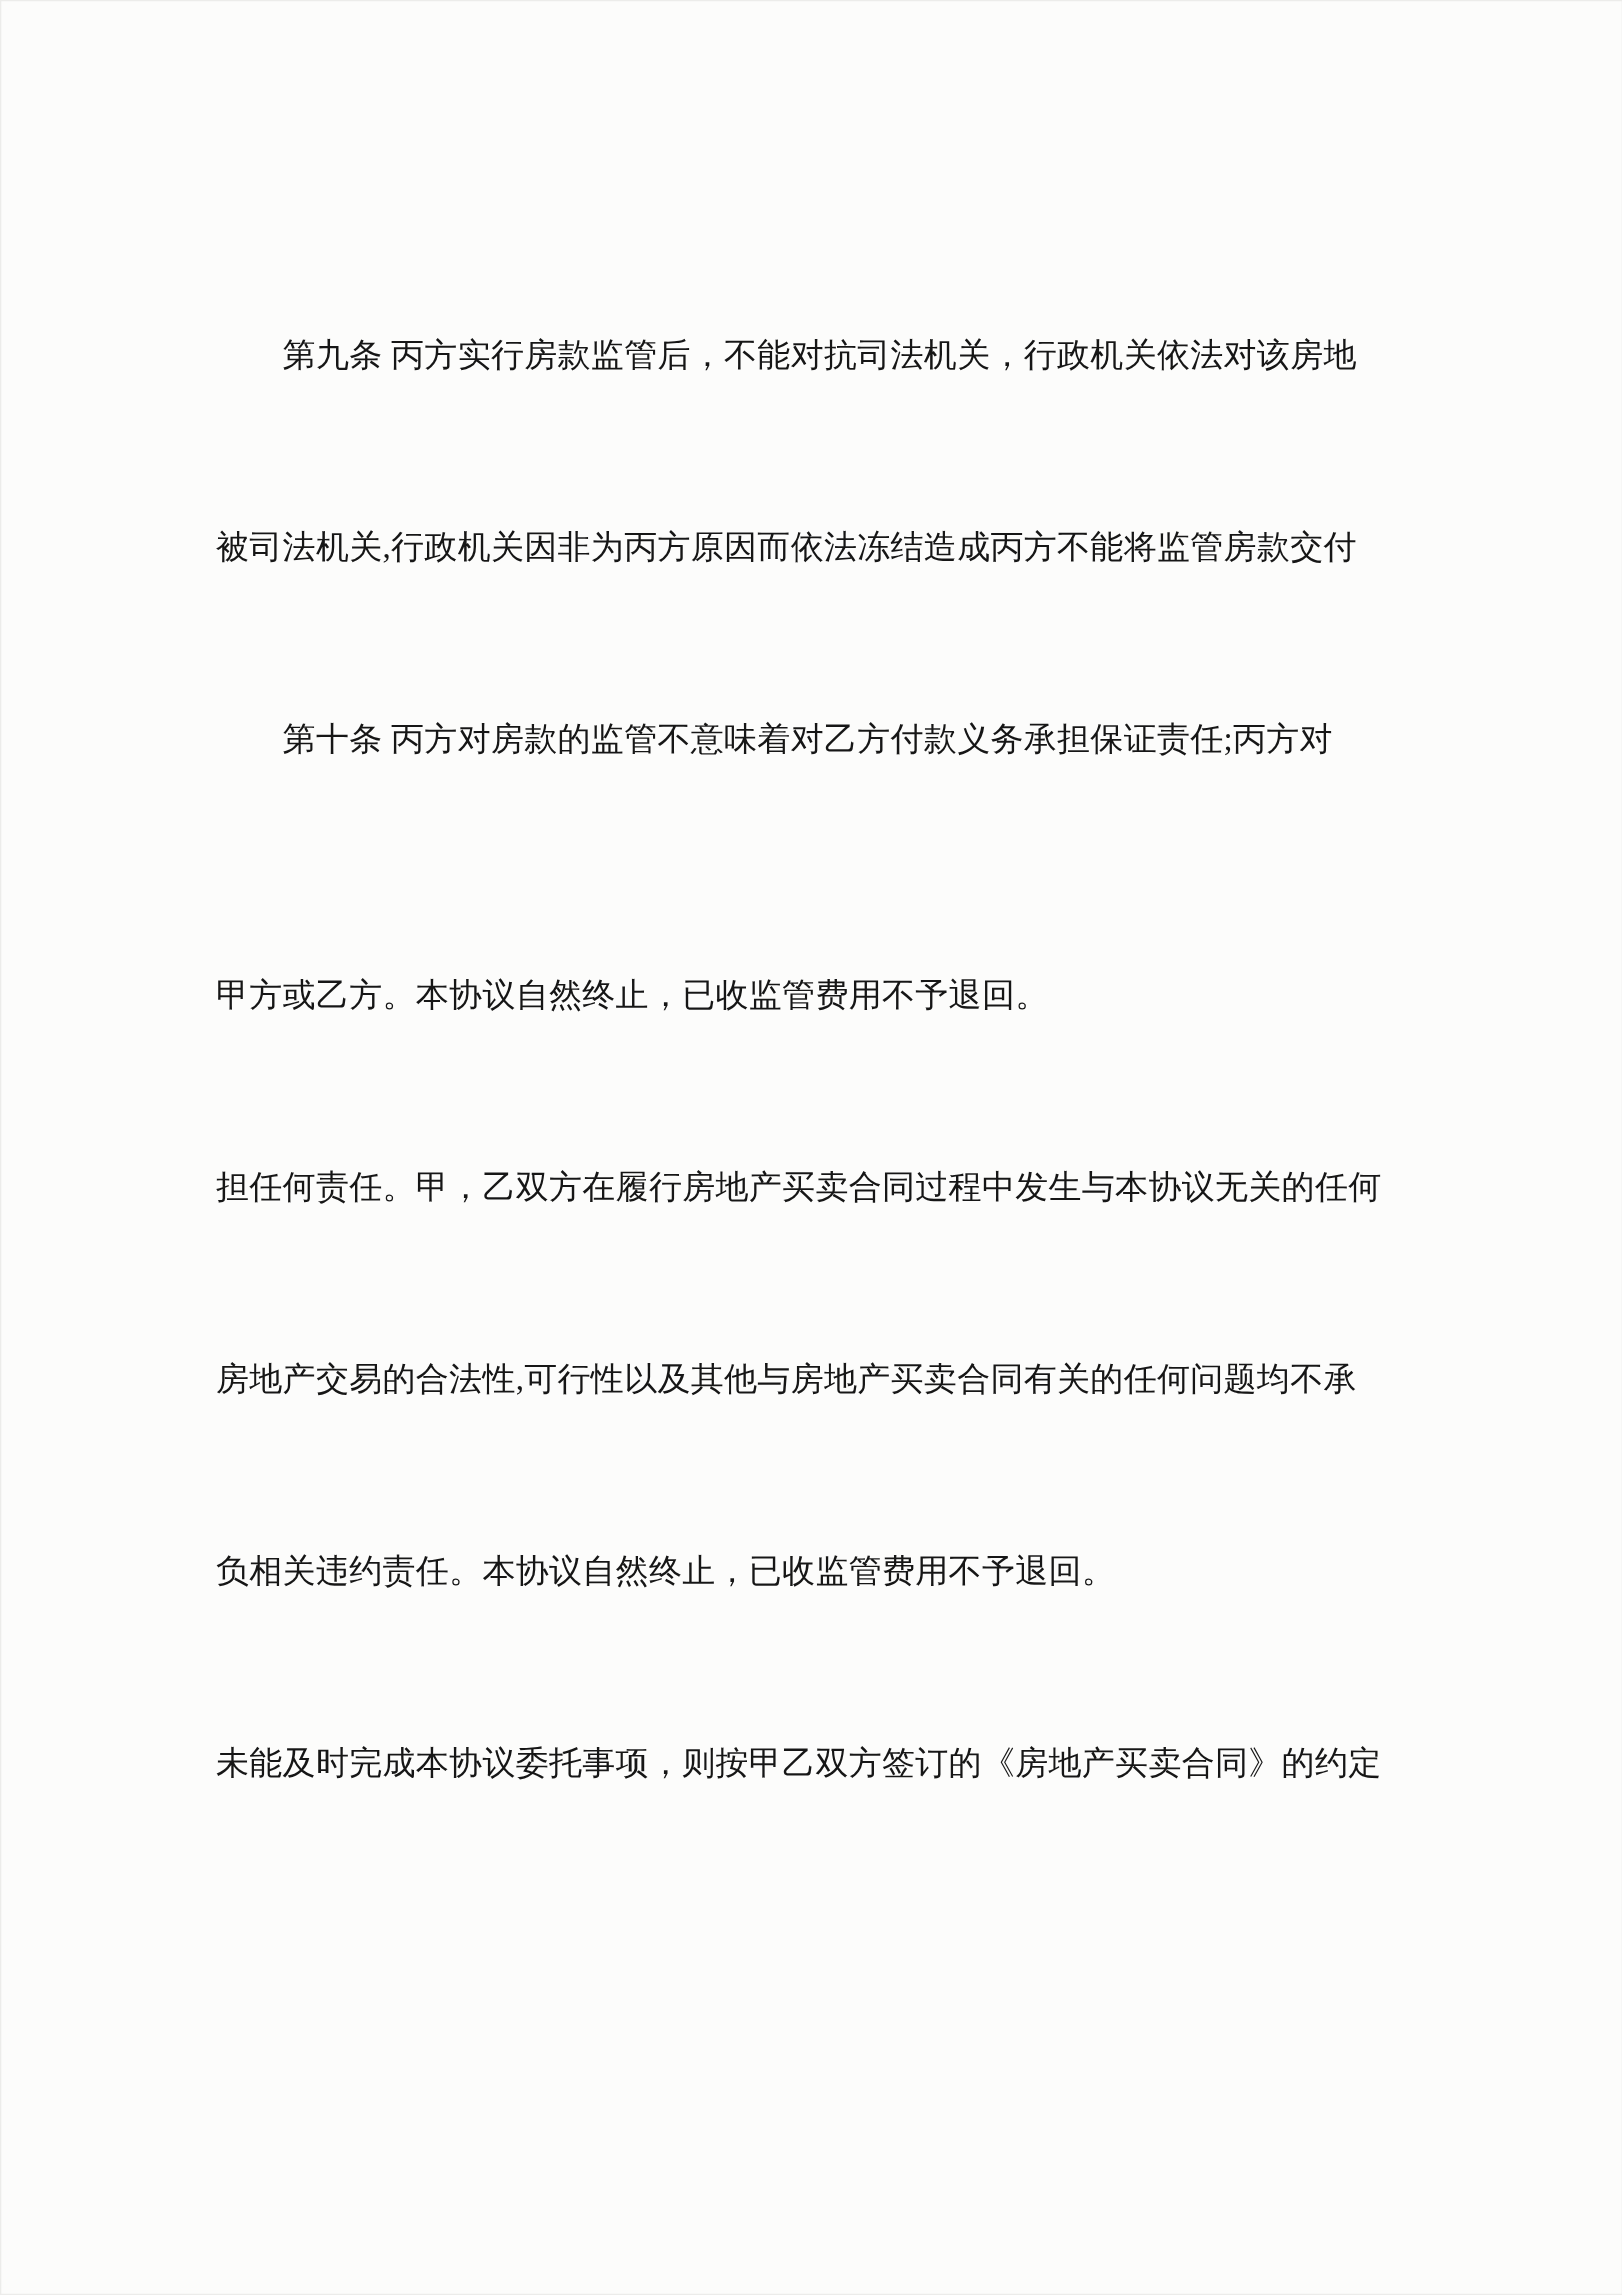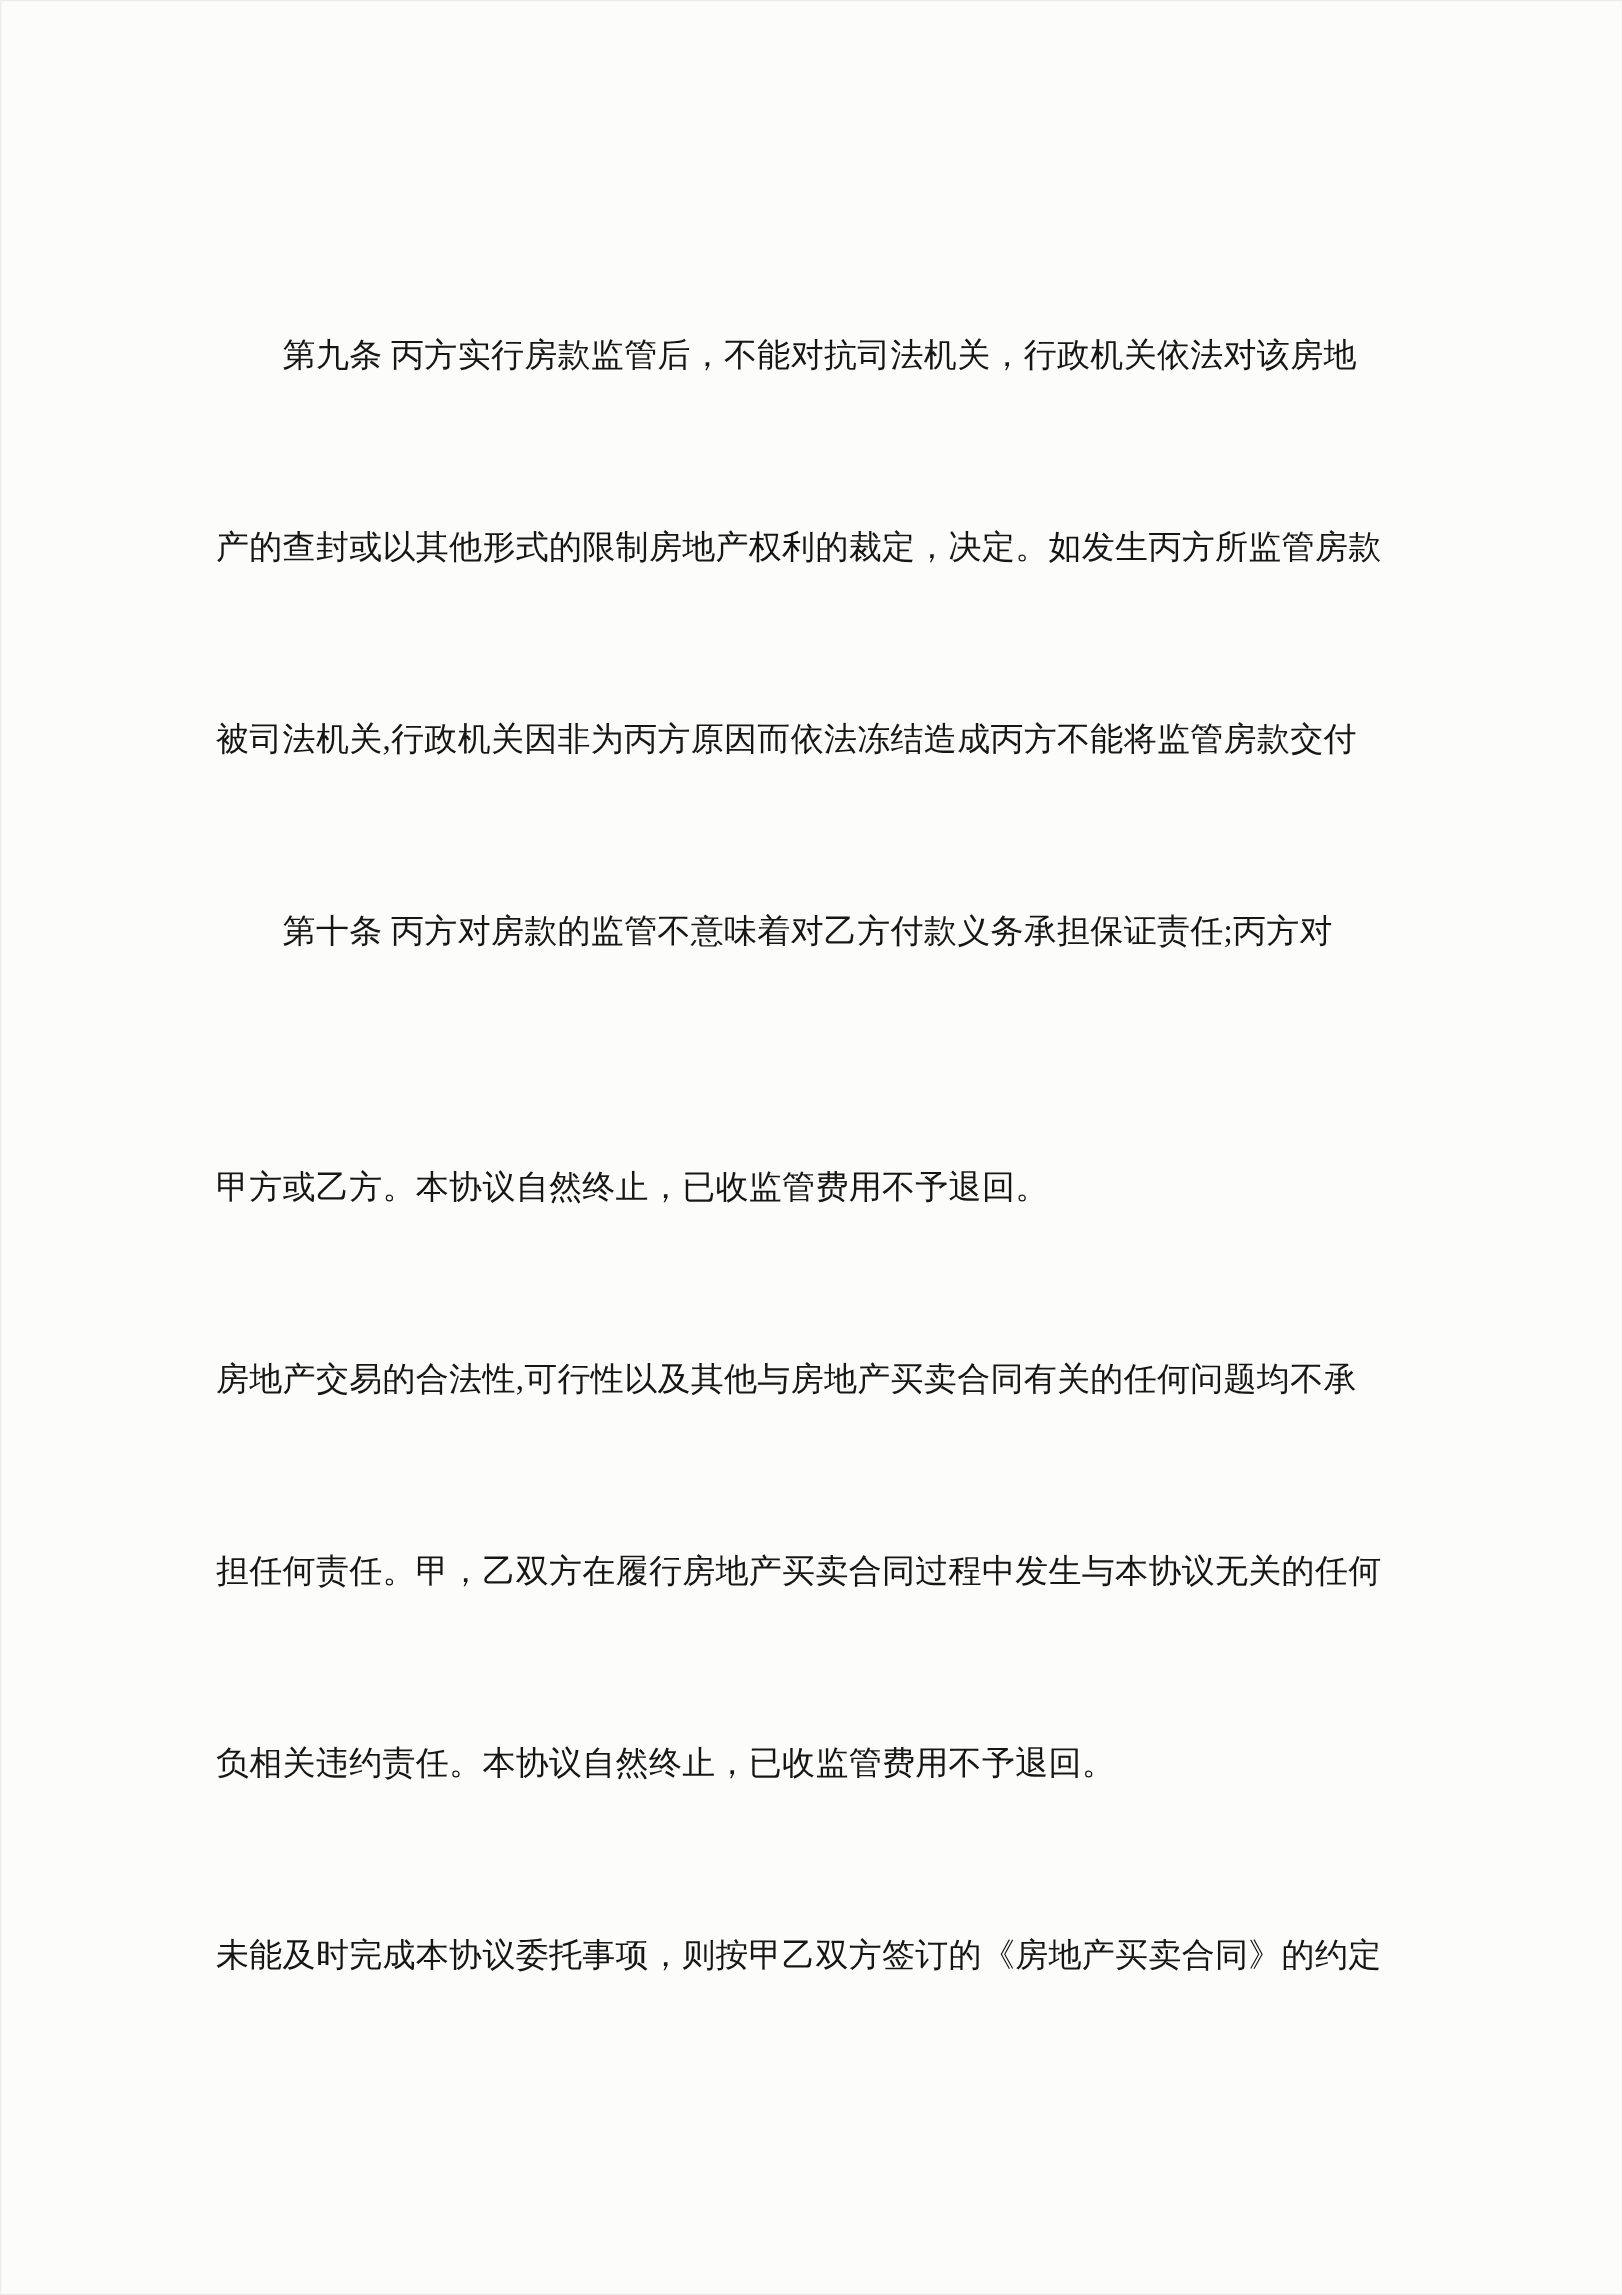--- a/index.html
+++ b/index.html
@@ -35,27 +35,26 @@
   .doc-line {
     height: 64px;
   }
 </style>
 </head>
 <body>
 
 <div class="page" style="background: rgb(252, 252, 251); color: rgb(22, 22, 22);">
   <div class="textblock">
     <div class="doc-line">　　第九条 丙方实行房款监管后，不能对抗司法机关，行政机关依法对该房地</div>
-    <div class="doc-line">产的查封或以其他形式的限制房地产权利的裁定，决定。如发生丙方所监管房款</div>
     <div class="doc-line">被司法机关,行政机关因非为丙方原因而依法冻结造成丙方不能将监管房款交付</div>
     <div class="doc-line">　　第十条 丙方对房款的监管不意味着对乙方付款义务承担保证责任;丙方对</div>
 
     <div class="doc-line">甲方或乙方。本协议自然终止，已收监管费用不予退回。</div>
+    <div class="doc-line">担任何责任。甲，乙双方在履行房地产买卖合同过程中发生与本协议无关的任何</div>
     <div class="doc-line">房地产交易的合法性,可行性以及其他与房地产买卖合同有关的任何问题均不承</div>
-    <div class="doc-line">担任何责任。甲，乙双方在履行房地产买卖合同过程中发生与本协议无关的任何</div>
     <div class="doc-line">负相关违约责任。本协议自然终止，已收监管费用不予退回。</div>
     <div class="doc-line">未能及时完成本协议委托事项，则按甲乙双方签订的《房地产买卖合同》的约定</div>
 
     
     
 
     
     
 
     

